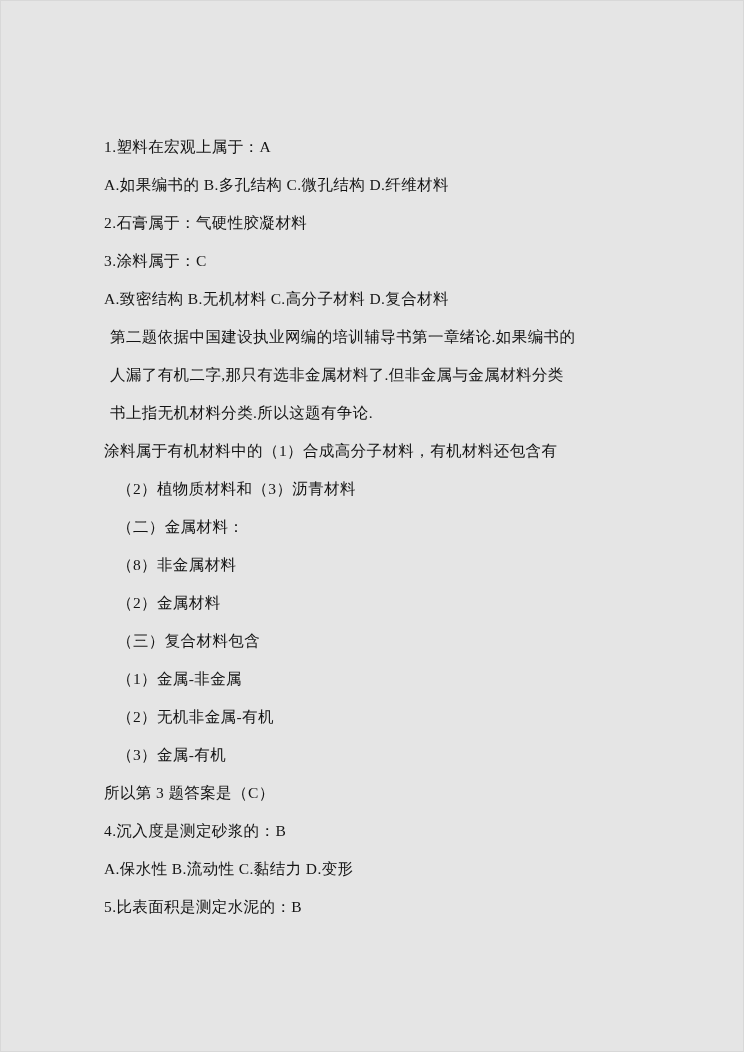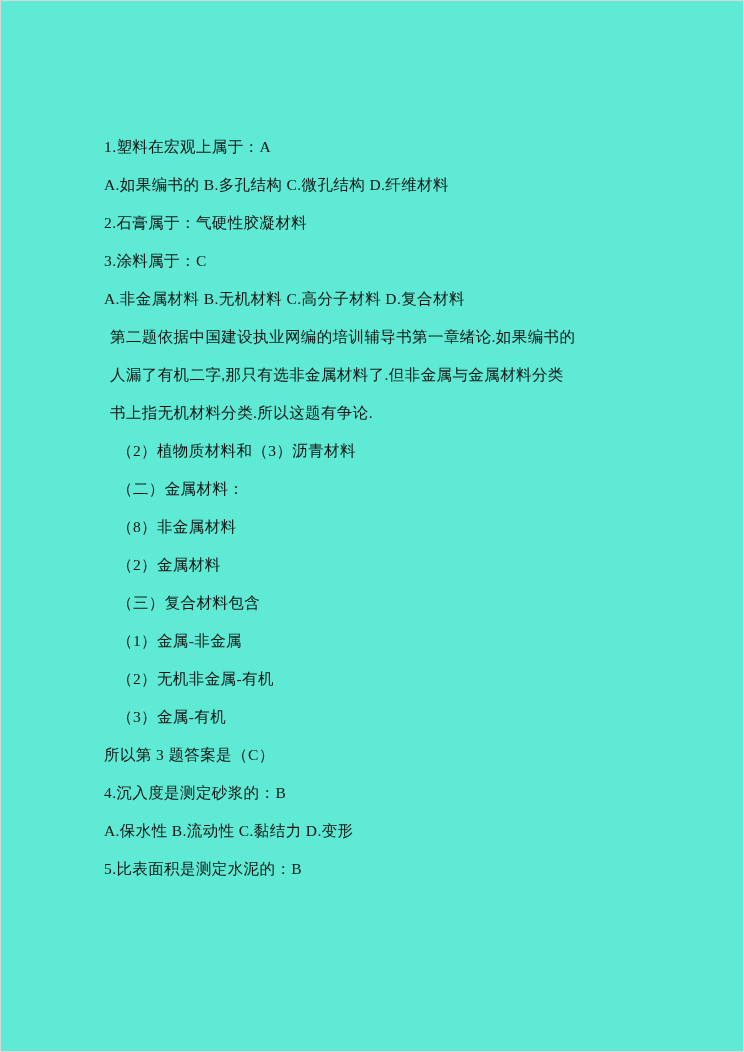--- a/index.html
+++ b/index.html
@@ -11,21 +11,21 @@
     width: 744px;
     height: 1052px;
     font-family: "Liberation Serif", "DejaVu Serif", serif;
     color: #1a1a1a;
     position: relative;
     overflow: hidden;
   }
   .page {
     width: 744px;
     height: 1052px;
-    background: #5eead4;
+    background: #e5e5e5;
     box-sizing: border-box;
     position: relative;
   }
   .page-border {
     position: absolute;
     left: 0;
     top: 0;
     right: 0;
     bottom: 0;
     border: 1px solid #d8d8d8;
@@ -58,24 +58,25 @@
 </head>
 <body>
 
 <div class="page">
   <div class="page-border"></div>
   <div class="content">
       <div class="line indent-1">1.塑料在宏观上属于：A</div>
       <div class="line indent-1">A.如果编书的 B.多孔结构 C.微孔结构 D.纤维材料</div>
       <div class="line indent-1">2.石膏属于：气硬性胶凝材料</div>
       <div class="line indent-1">3.涂料属于：C</div>
-      <div class="line indent-1">A.非金属材料 B.无机材料 C.高分子材料 D.复合材料</div>
+      <div class="line indent-1">A.致密结构 B.无机材料 C.高分子材料 D.复合材料</div>
       <div class="line indent-3">第二题依据中国建设执业网编的培训辅导书第一章绪论.如果编书的</div>
       <div class="line indent-3">人漏了有机二字,那只有选非金属材料了.但非金属与金属材料分类</div>
       <div class="line indent-3">书上指无机材料分类.所以这题有争论.</div>
+      <div class="line indent-1">涂料属于有机材料中的（1）合成高分子材料，有机材料还包含有</div>
       <div class="line indent-2">（2）植物质材料和（3）沥青材料</div>
       <div class="line indent-2">（二）金属材料：</div>
       <div class="line indent-2">（8）非金属材料</div>
       <div class="line indent-2">（2）金属材料</div>
       <div class="line indent-2">（三）复合材料包含</div>
       <div class="line indent-2">（1）金属-非金属</div>
       <div class="line indent-2">（2）无机非金属-有机</div>
       <div class="line indent-2">（3）金属-有机</div>
       <div class="line indent-1">所以第 3 题答案是（C）</div>
       <div class="line indent-1">4.沉入度是测定砂浆的：B</div>

